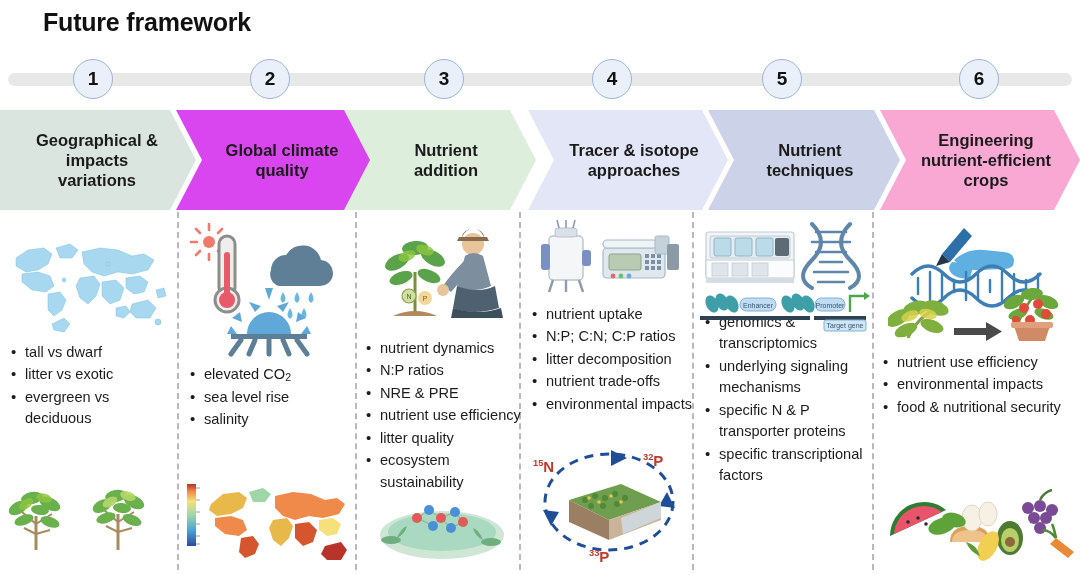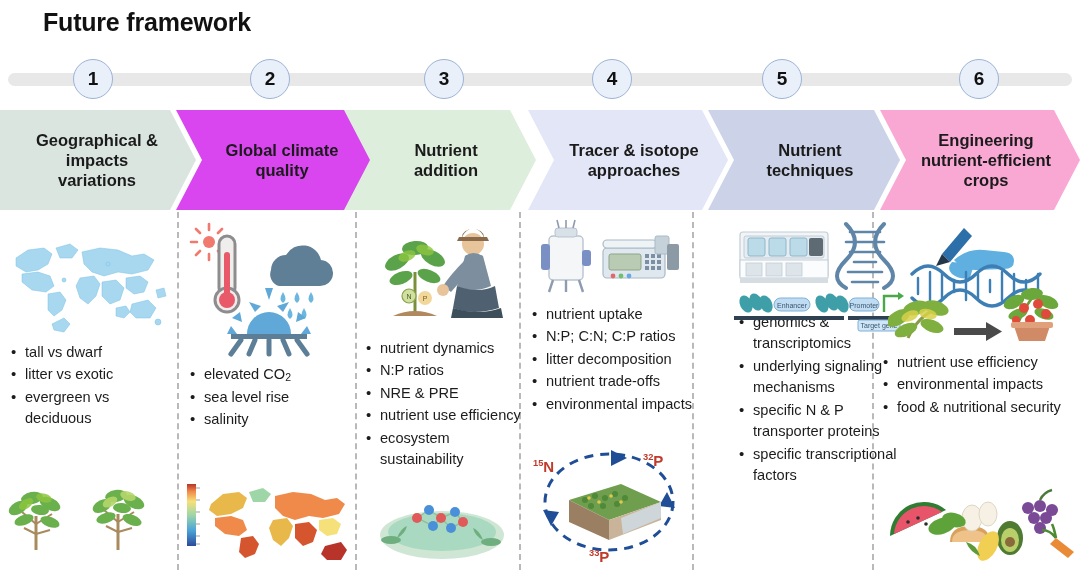--- a/index.html
+++ b/index.html
@@ -330,20 +330,21 @@
         <path d="M96 40 q-14 14 -22 26 l8 6 q12 -14 22 -24 z" fill="#7d8f9e"></path>
         <circle cx="74" cy="70" r="6" fill="#e8c49a"></circle>
       </g>
     </svg>
 
     <ul class="bullets" style="position:absolute; left:8px; top:126px; width:156px">
       <li>nutrient dynamics</li>
       <li>N:P ratios</li>
       <li>NRE &amp; PRE</li>
       <li>nutrient use efficiency</li>
+      <li>litter quality</li>
       <li>ecosystem sustainability</li>
     </ul>
 
     <svg class="art" style="left:10px; top:268px" width="150" height="85" viewBox="0 0 150 85">
       <ellipse cx="75" cy="55" rx="62" ry="24" fill="#cfe6d5"></ellipse>
       <ellipse cx="75" cy="52" rx="54" ry="19" fill="#a9d9c0"></ellipse>
       <g>
         <path d="M50 38 L62 30 L74 38 L66 46 Z" fill="none" stroke="#8fbf9c" stroke-width="1.4"></path>
         <path d="M74 38 L88 32 L96 42 L84 48 Z" fill="none" stroke="#8fbf9c" stroke-width="1.4"></path>
         <circle cx="50" cy="38" r="5" fill="#e05a5a"></circle>
@@ -440,21 +441,21 @@
               <circle cx="74" cy="62" r="1.8"></circle>
           </g>
         </g>
       </svg>
       <div class="iso" style="left:8px; top:18px"><sup>15</sup>N</div>
       <div class="iso" style="left:118px; top:12px"><sup>32</sup>P</div>
       <div class="iso" style="left:64px; top:108px"><sup>33</sup>P</div>
     </div>
   </div>
 
-  <div class="col" style="left:728px; width:178px">
+  <div class="col" style="left:694px; width:178px">
 
     <svg class="art" style="left:6px; top:4px" width="168" height="80" viewBox="0 0 168 80">
 
       <g>
         <rect x="6" y="16" width="88" height="46" rx="3" fill="#f2f5f7" stroke="#c2cdd6" stroke-width="1.2"></rect>
         <rect x="10" y="20" width="80" height="22" rx="2" fill="#e6edf2" stroke="#c2cdd6" stroke-width="1"></rect>
         <rect x="14" y="22" width="17" height="18" rx="2" fill="#bcdbe8" stroke="#8fb6c8" stroke-width="1"></rect>
         <rect x="35" y="22" width="17" height="18" rx="2" fill="#bcdbe8" stroke="#8fb6c8" stroke-width="1"></rect>
         <rect x="56" y="22" width="17" height="18" rx="2" fill="#bcdbe8" stroke="#8fb6c8" stroke-width="1"></rect>
         <rect x="75" y="22" width="14" height="18" rx="2" fill="#5e6b74"></rect>

